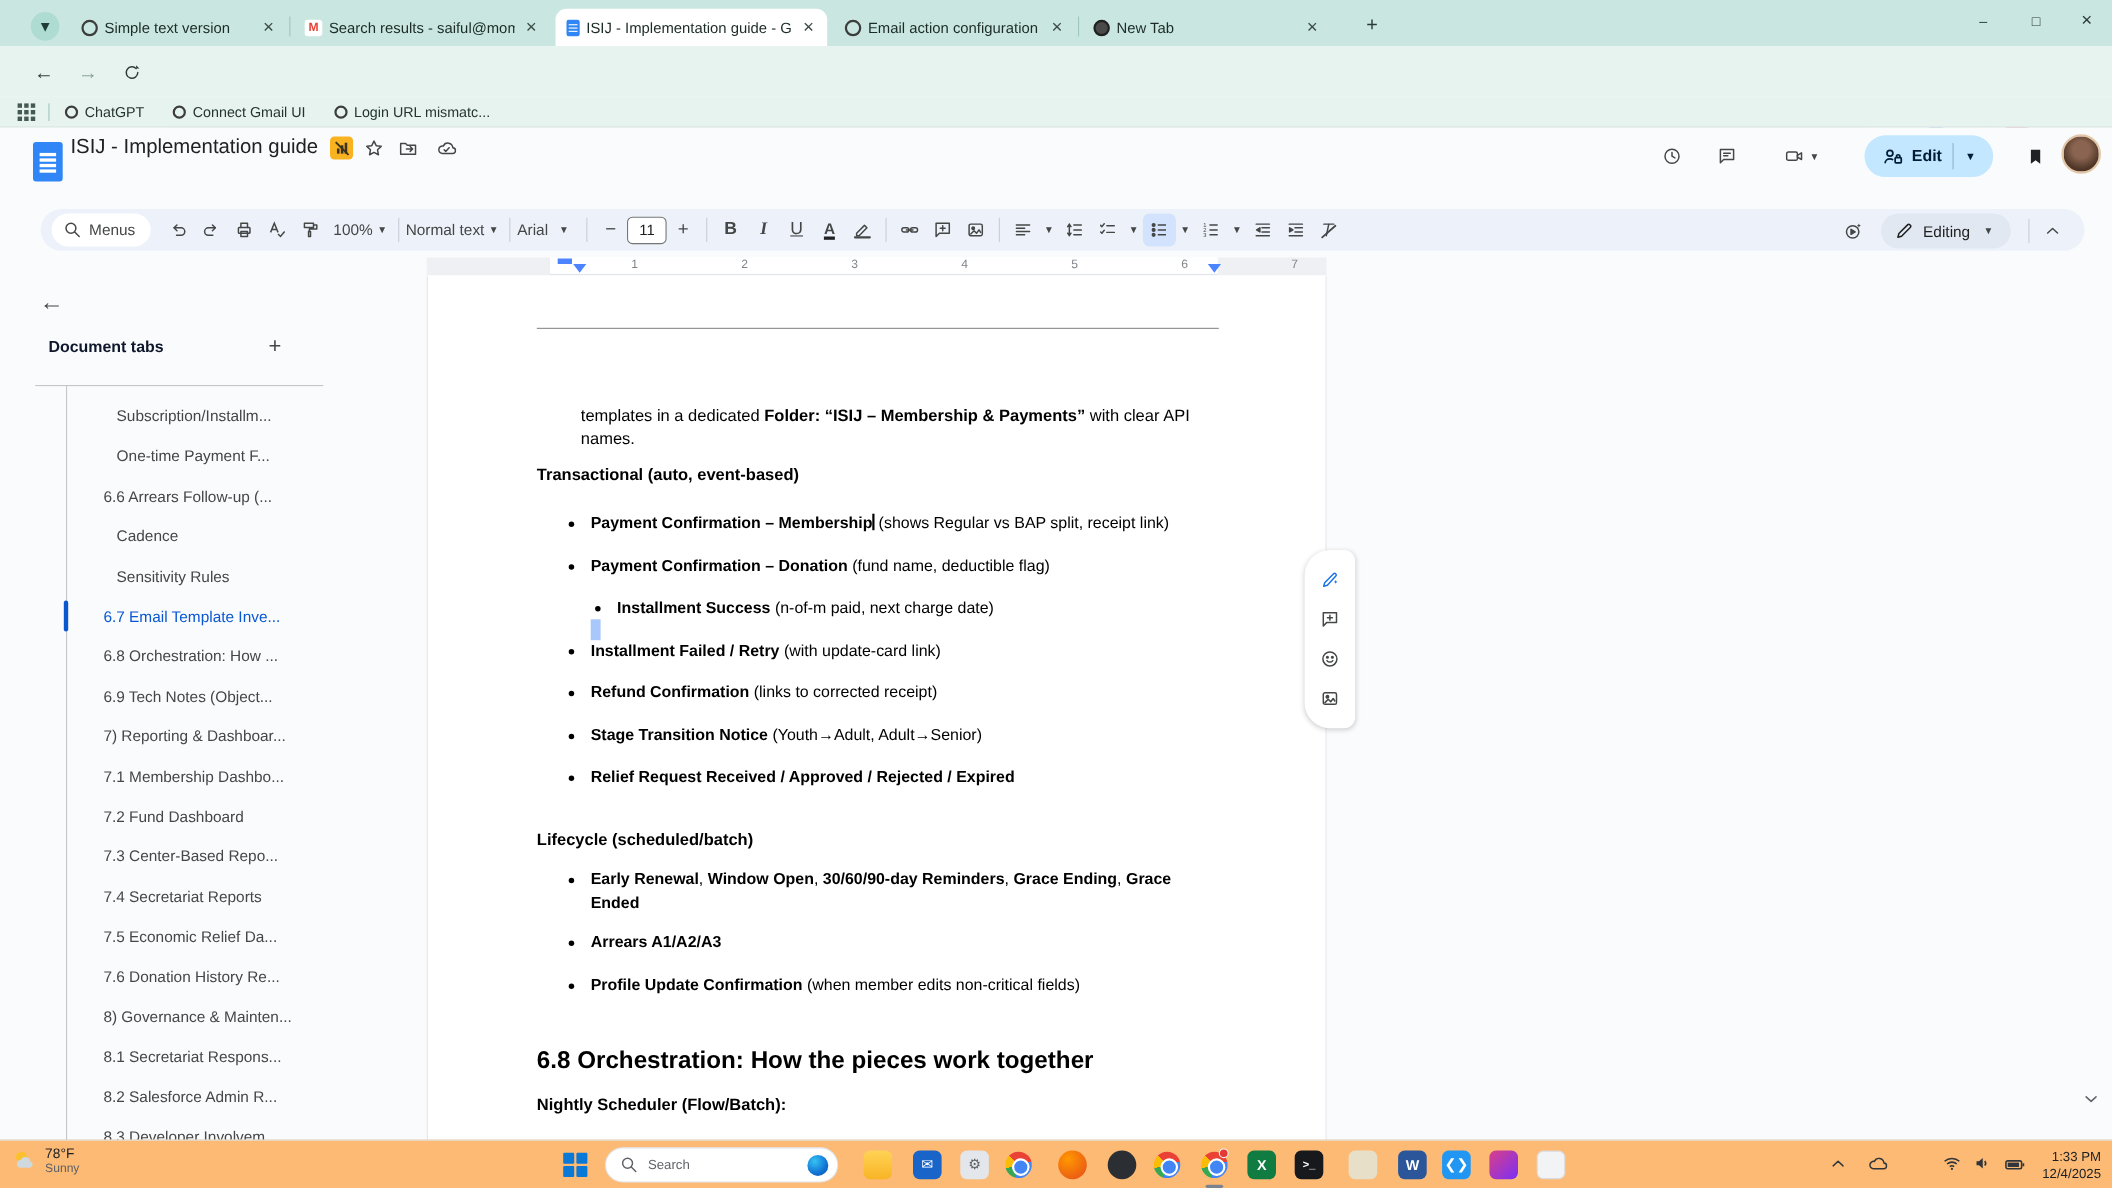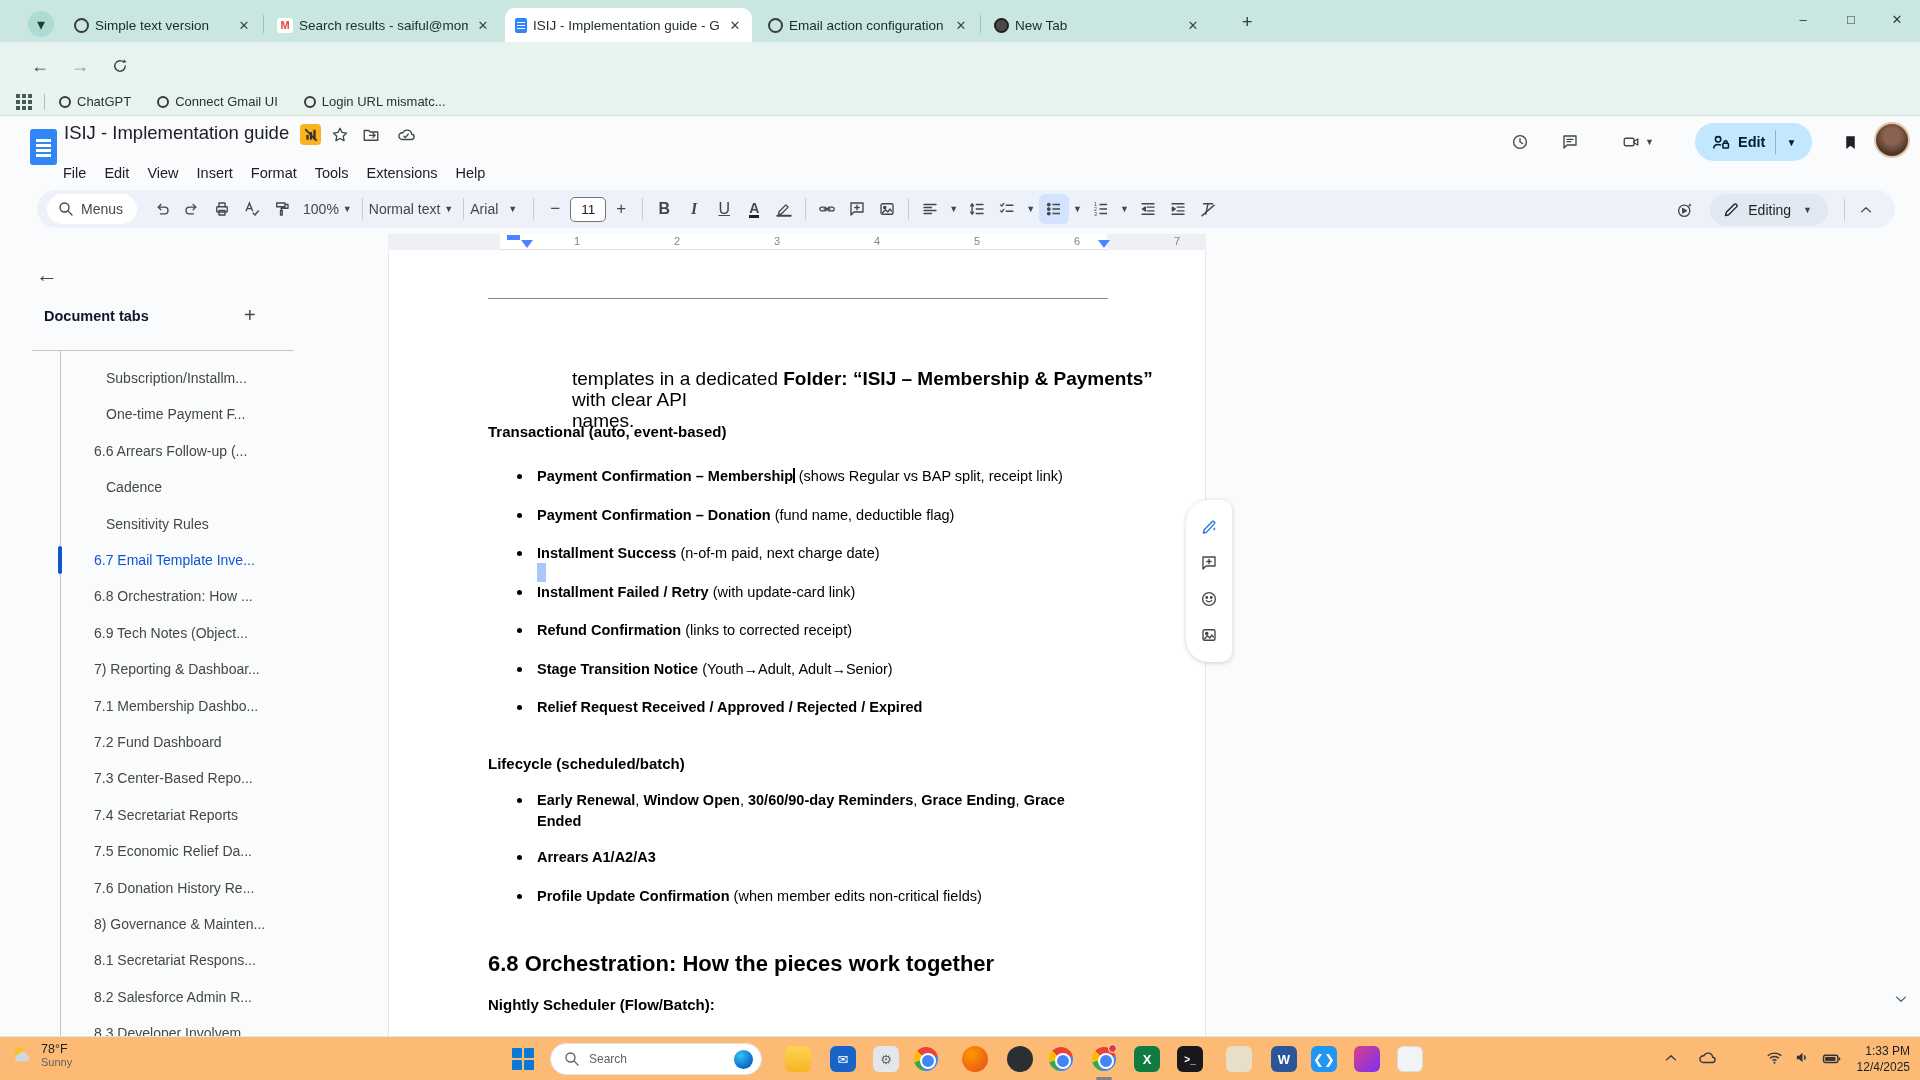--- a/index.html
+++ b/index.html
@@ -114,21 +114,21 @@
   .sbitem { position:absolute; height:34px; display:flex; align-items:center; font-size:14px;
     color:#444746; white-space:nowrap; }
   .sbitem.on { color:#0b57d0; }
   .sbbar { position:absolute; left:58px; width:4px; height:28px; border-radius:2px; background:#0b57d0; }
 
   
   #page { position:absolute; left:388px; top:251px; width:818px; height:829px; background:#fff;
     border:1px solid #e4e7eb; border-top:none; color:#000; }
   .h2 { position:absolute; font-size:22px; font-weight:700; line-height:30px; }
   .secb { position:absolute; font-size:15px; font-weight:700; line-height:20px; }
-  .bodyl { position:absolute; font-size:19px; line-height:21px;margin-left:44px; }
+  .bodyl { position:absolute; font-size:15px; line-height:21px; }
   .brow { position:absolute; left:148px; width:575px; font-size:14.5px; line-height:20.5px; }
   .brow:before { content:""; position:absolute; left:-20px; top:8px; width:5px; height:5px;
     border-radius:50%; background:#000; }
   .caret { display:inline-block; width:1.5px; height:15px; background:#000; vertical-align:-2px; }
   #selmark { position:absolute; left:148px; width:9px; height:19px; background:#a8c7fa; }
   #pgline { position:absolute; left:99px; width:620px; border-top:1px solid #8a8a8a; }
 
   
   #quick { position:absolute; left:1186px; top:500px; width:46px; height:162px; background:#fff;
     border-radius:23px 10px 10px 23px; box-shadow:0 1px 5px rgba(0,0,0,.18); display:flex;
@@ -306,30 +306,20 @@
       <svg width="18" height="18" viewBox="0 0 24 24" fill="none" stroke="currentColor" stroke-width="1.8" stroke-linecap="round" stroke-linejoin="round">
         <path d="M3 6h6l2 2h10v11H3z"></path>
         <path d="M10 12.5h7M14.5 9.5l3 3-3 3"></path>
       </svg>
     </div>
   <div class="titleico ico" style="left:397px">
       <svg width="18" height="18" viewBox="0 0 24 24" fill="none" stroke="currentColor" stroke-width="1.8" stroke-linecap="round" stroke-linejoin="round">
         <path d="M7 18a4.5 4.5 0 1 1 1-8.9A6 6 0 0 1 19.5 11 3.5 3.5 0 0 1 19 18z"></path>
         <path d="M9 13.5l2 2 4-4.5"></path>
       </svg>
-    </div>
-  <div id="menubar">
-      <div class="menu">File</div>
-      <div class="menu">Edit</div>
-      <div class="menu">View</div>
-      <div class="menu">Insert</div>
-      <div class="menu">Format</div>
-      <div class="menu">Tools</div>
-      <div class="menu">Extensions</div>
-      <div class="menu">Help</div>
     </div>
   <div class="hr-ico" style="left:1502px">
       <svg width="18" height="18" viewBox="0 0 24 24" fill="none" stroke="currentColor" stroke-width="1.8" stroke-linecap="round" stroke-linejoin="round">
         <circle cx="12" cy="12" r="8.5"></circle>
         <path d="M12 7.5V12l3.5 2"></path>
       </svg>
     </div>
   <div class="hr-ico" style="left:1552px">
       <svg width="18" height="18" viewBox="0 0 24 24" fill="none" stroke="currentColor" stroke-width="1.8" stroke-linecap="round" stroke-linejoin="round">
         <path d="M4 4h16v12H8l-4 4z"></path>
@@ -583,21 +573,21 @@
 
 <div id="page">
   <div id="pgline" style="top:47px"></div>
   <div class="bodyl" style="left:139px; top:117px; width:600px">
     <span id="intro-l1"><span>templates in a dedicated </span><b>Folder: “ISIJ – Membership &amp; Payments”</b><span> with clear API</span></span><br><span id="intro-l2"><span>names.</span></span>
   </div>
   <div class="secb" style="left:99px; top:171px">Transactional (auto, event-based)</div>
   <div id="bullets1">
       <div class="brow" style="top: 215px;"><b>Payment Confirmation – Membership</b><span class="caret"></span><span> (shows Regular vs BAP split, receipt link)</span></div>
       <div class="brow" style="top: 254px;"><b>Payment Confirmation – Donation</b><span> (fund name, deductible flag)</span></div>
-      <div class="brow" style="top: 292px;"><b>Installment Success</b><span> (n-of-m paid, next charge date)</span></div>
+      <div class="brow" style="top: 292px; margin-left: 24px;"><b>Installment Success</b><span> (n-of-m paid, next charge date)</span></div>
       <div class="brow" style="top: 331px;"><b>Installment Failed / Retry</b><span> (with update-card link)</span></div>
       <div class="brow" style="top: 369px;"><b>Refund Confirmation</b><span> (links to corrected receipt)</span></div>
       <div class="brow" style="top: 408px;"><b>Stage Transition Notice</b><span> (Youth→Adult, Adult→Senior)</span></div>
       <div class="brow" style="top: 446px;"><b>Relief Request Received / Approved / Rejected / Expired</b></div>
     </div>
   <div id="selmark" style="top:312px"></div>
   <div class="secb" style="left:99px; top:503px">Lifecycle (scheduled/batch)</div>
   <div id="bullets2">
       <div class="brow" style="top: 539px;"><b>Early Renewal</b><span>, </span><b>Window Open</b><span>, </span><b>30/60/90-day Reminders</b><span>, </span><b>Grace Ending</b><span>, </span><b>Grace Ended</b></div>
       <div class="brow" style="top: 596px;"><b>Arrears A1/A2/A3</b></div>

